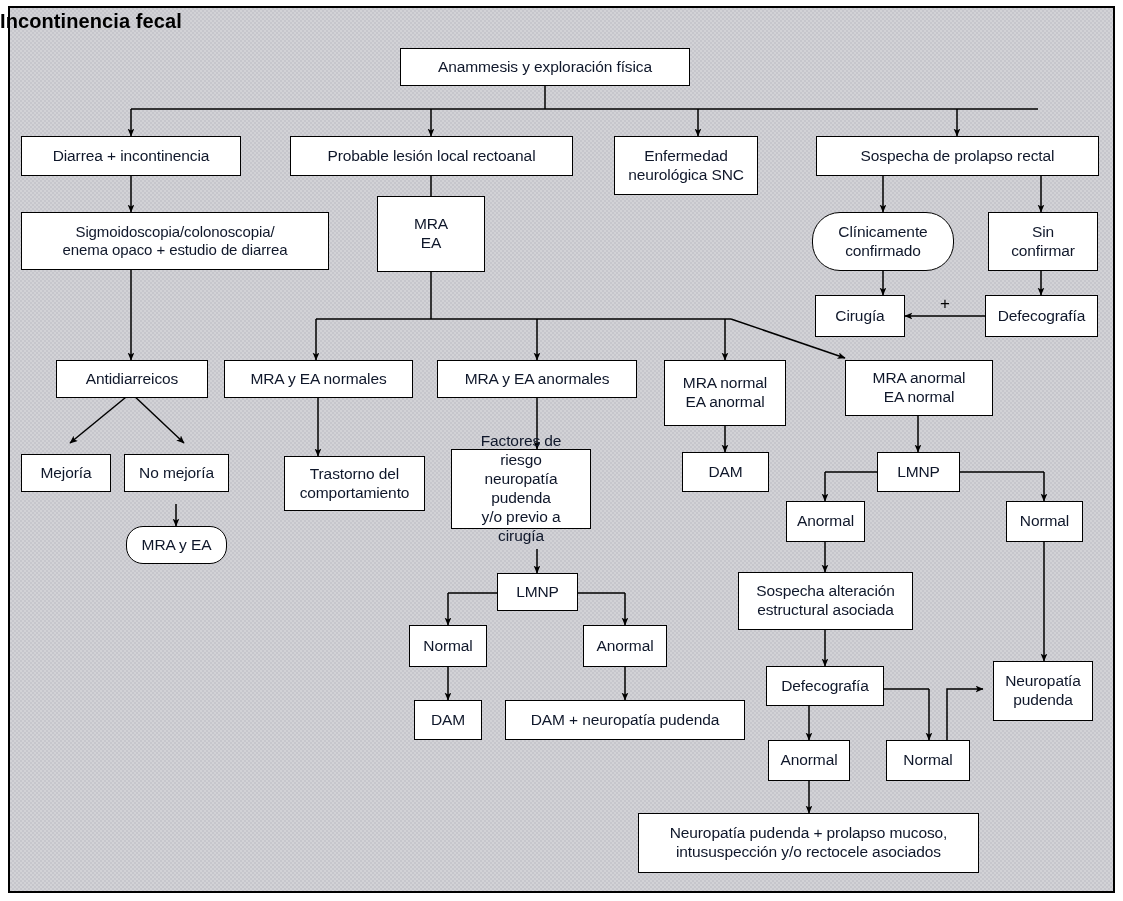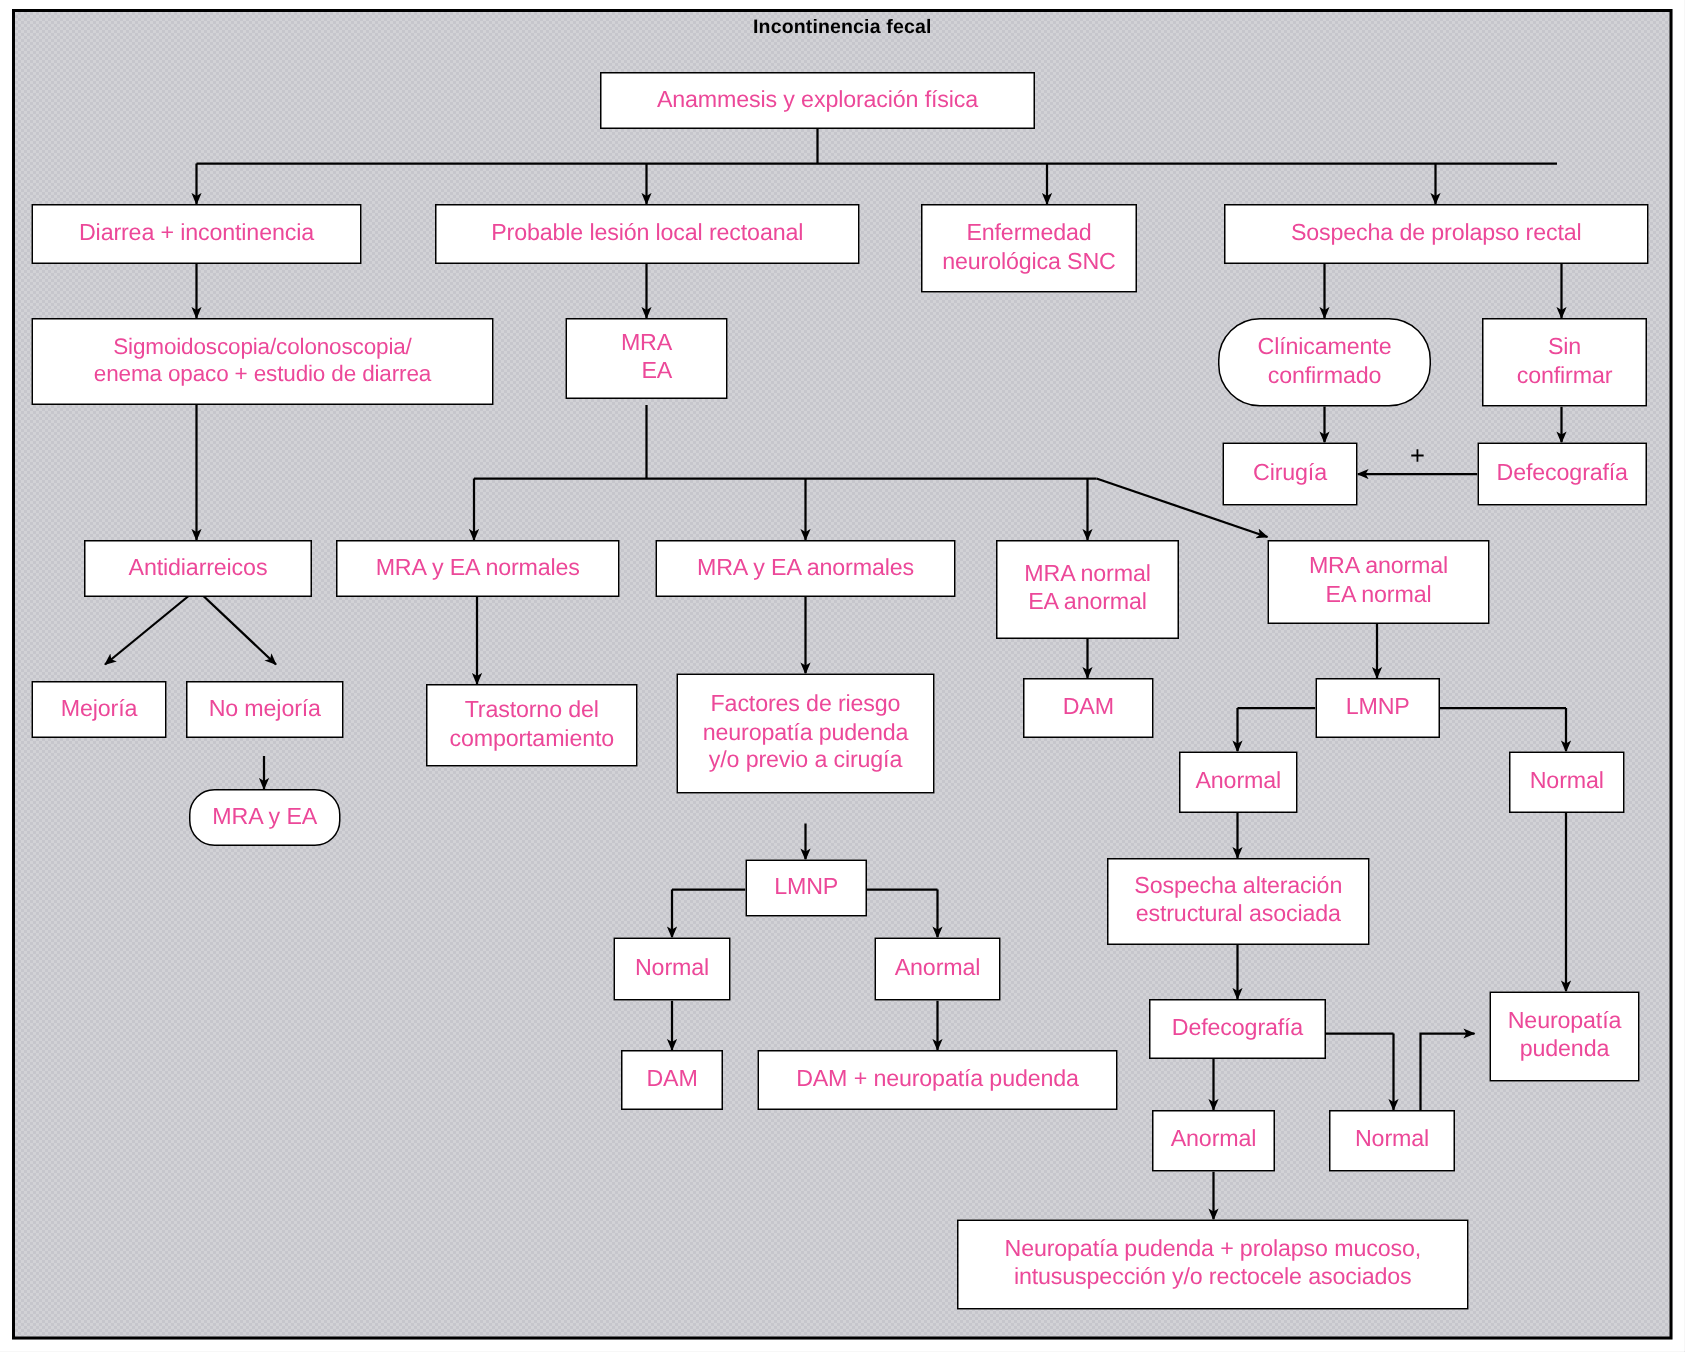--- a/index.html
+++ b/index.html
@@ -10,24 +10,24 @@
          background-color:#d2d2d6;
          background-image:
            linear-gradient(45deg,#c6c6cc 25%,transparent 25%,transparent 75%,#c6c6cc 75%),
            linear-gradient(45deg,#c6c6cc 25%,transparent 25%,transparent 75%,#c6c6cc 75%);
          background-size:4px 4px;
          background-position:0 0,2px 2px;
          box-sizing:border-box;}
   #svglayer{position:absolute;left:0;top:0;width:1123px;height:901px;pointer-events:none;}
   .node{position:absolute;background:#ffffff;border:1.6px solid #000;box-sizing:border-box;
         display:flex;align-items:center;justify-content:center;text-align:center;
-        font-size:15.5px;line-height:1.22;color:#ec4899;letter-spacing:-0.1px;padding:18px 6px;}
+        font-size:15.5px;line-height:1.22;color:#0f172a;letter-spacing:-0.1px;padding:18px 6px;}
   .node.sm{font-size:15px;}
-  #title{position:absolute;left:0;top:10px;width:1123px;text-align:center;
-         font-weight:bold;font-size:13px;color:#000;letter-spacing:0.1px;}
+  #title{position:absolute;left:0;top:10px;width:1123px;
+         font-weight:bold;font-size:20px;color:#000;letter-spacing:0.1px;}
   .plus{position:absolute;font-size:17px;color:#000;}
 </style>
 </head>
 <body>
 
 <div id="page">
   <div id="frame"></div>
 
   <div id="title">Incontinencia fecal</div>
 
@@ -121,21 +121,21 @@
   <div class="node" style="left:290px;top:136px;width:283px;height:40px;">Probable lesión local rectoanal</div>
 
   <div class="node" style="left:614px;top:136px;width:144px;height:59px;white-space:pre-line;">Enfermedad
 neurológica SNC</div>
 
   <div class="node" style="left:816px;top:136px;width:283px;height:40px;">Sospecha de prolapso rectal</div>
 
   <div class="node sm" style="left:21px;top:212px;width:308px;height:58px;white-space:pre-line;">Sigmoidoscopia/colonoscopia/
 enema opaco + estudio de diarrea</div>
 
-  <div class="node" style="left:377px;top:212px;width:108px;height:54px;white-space:pre-line;text-align:right;">MRA
+  <div class="node" style="left:377px;top:196px;width:108px;height:76px;white-space:pre-line;">MRA
 EA</div>
 
   <div class="node" style="left:812px;top:212px;width:142px;height:59px;white-space:pre-line;border-radius:28px;">Clínicamente
 confirmado</div>
 
   <div class="node" style="left:988px;top:212px;width:110px;height:59px;white-space:pre-line;">Sin
 confirmar</div>
 
   <div class="node" style="left:815px;top:295px;width:90px;height:42px;">Cirugía</div>
 
@@ -155,21 +155,21 @@
   <div class="node" style="left:845px;top:360px;width:148px;height:56px;white-space:pre-line;">MRA anormal
 EA normal</div>
 
   <div class="node" style="left:21px;top:454px;width:90px;height:38px;">Mejoría</div>
 
   <div class="node" style="left:124px;top:454px;width:105px;height:38px;">No mejoría</div>
 
   <div class="node" style="left:248px;top:456px;width:141px;height:55px;white-space:pre-line;margin-left:36px;">Trastorno del
 comportamiento</div>
 
-  <div class="node" style="left:451px;top:449px;width:172px;height:80px;white-space:pre-line;">Factores de riesgo
+  <div class="node" style="left:451px;top:449px;width:140px;height:80px;white-space:pre-line;">Factores de riesgo
 neuropatía pudenda
 y/o previo a cirugía</div>
 
   <div class="node" style="left:682px;top:452px;width:87px;height:40px;">DAM</div>
 
   <div class="node" style="left:877px;top:452px;width:83px;height:40px;">LMNP</div>
 
   <div class="node" style="left:126px;top:526px;width:101px;height:38px;border-radius:17px;">MRA y EA</div>
 
   <div class="node" style="left:786px;top:501px;width:79px;height:41px;">Anormal</div>

